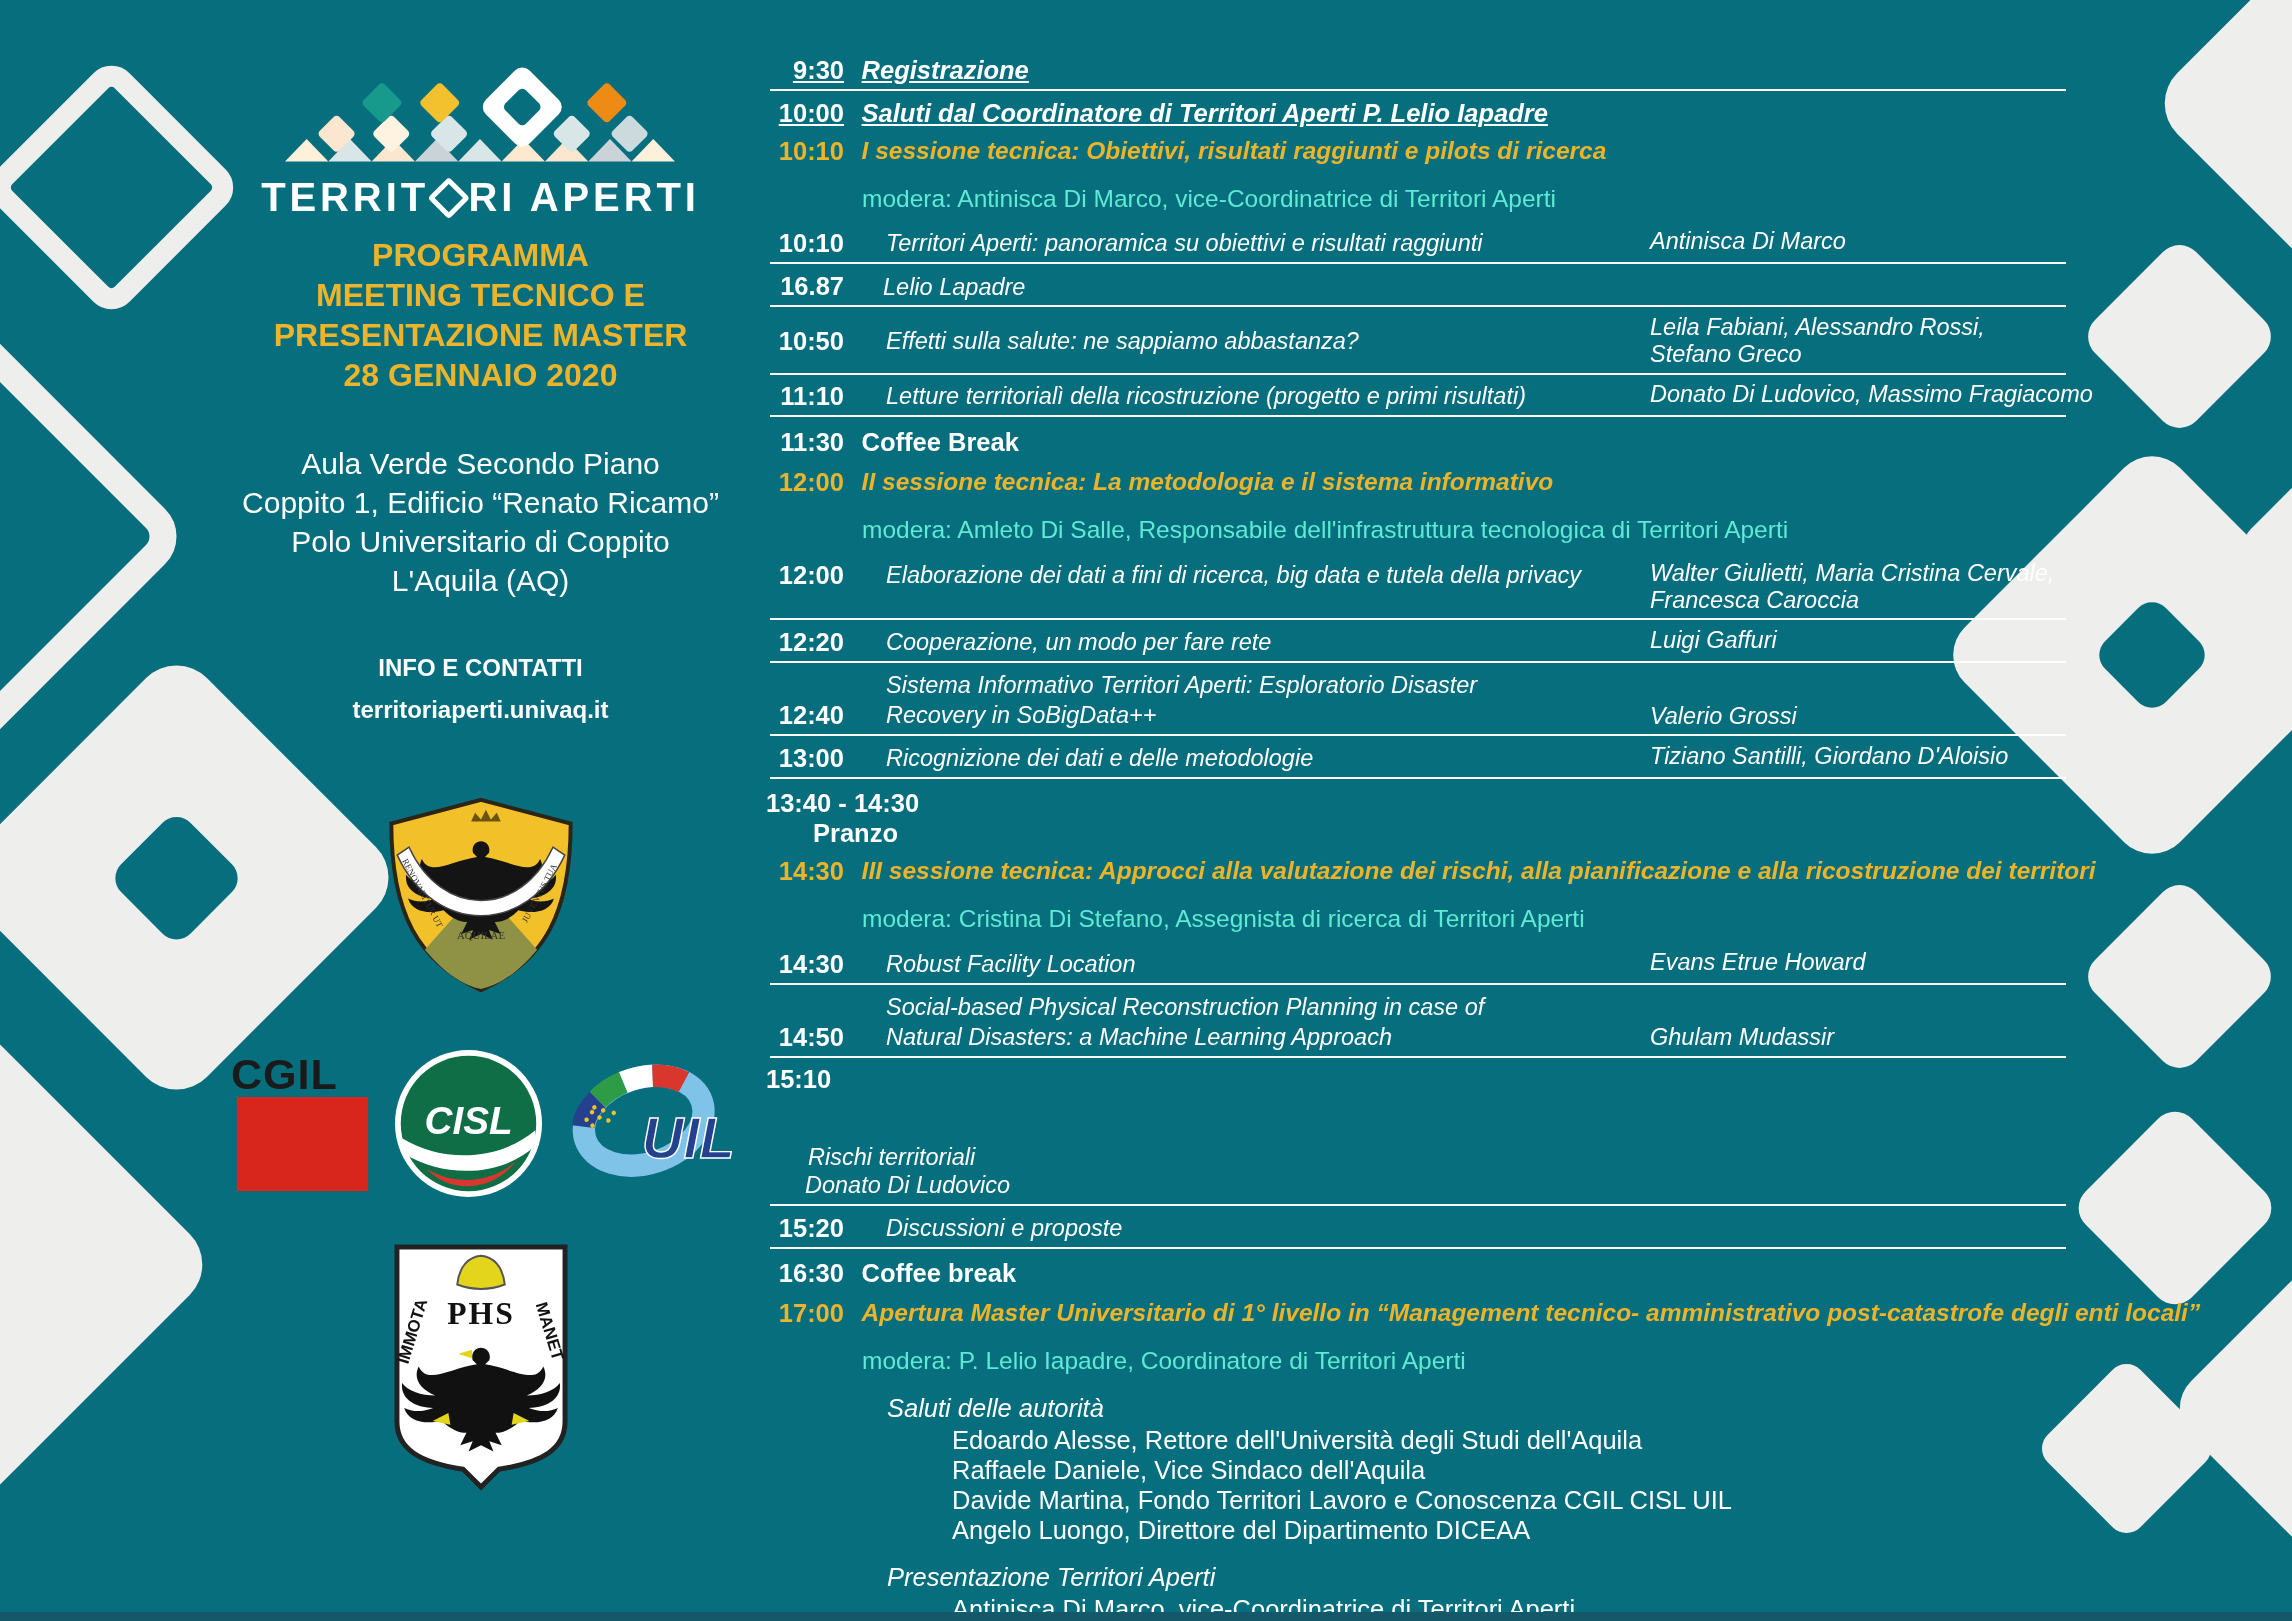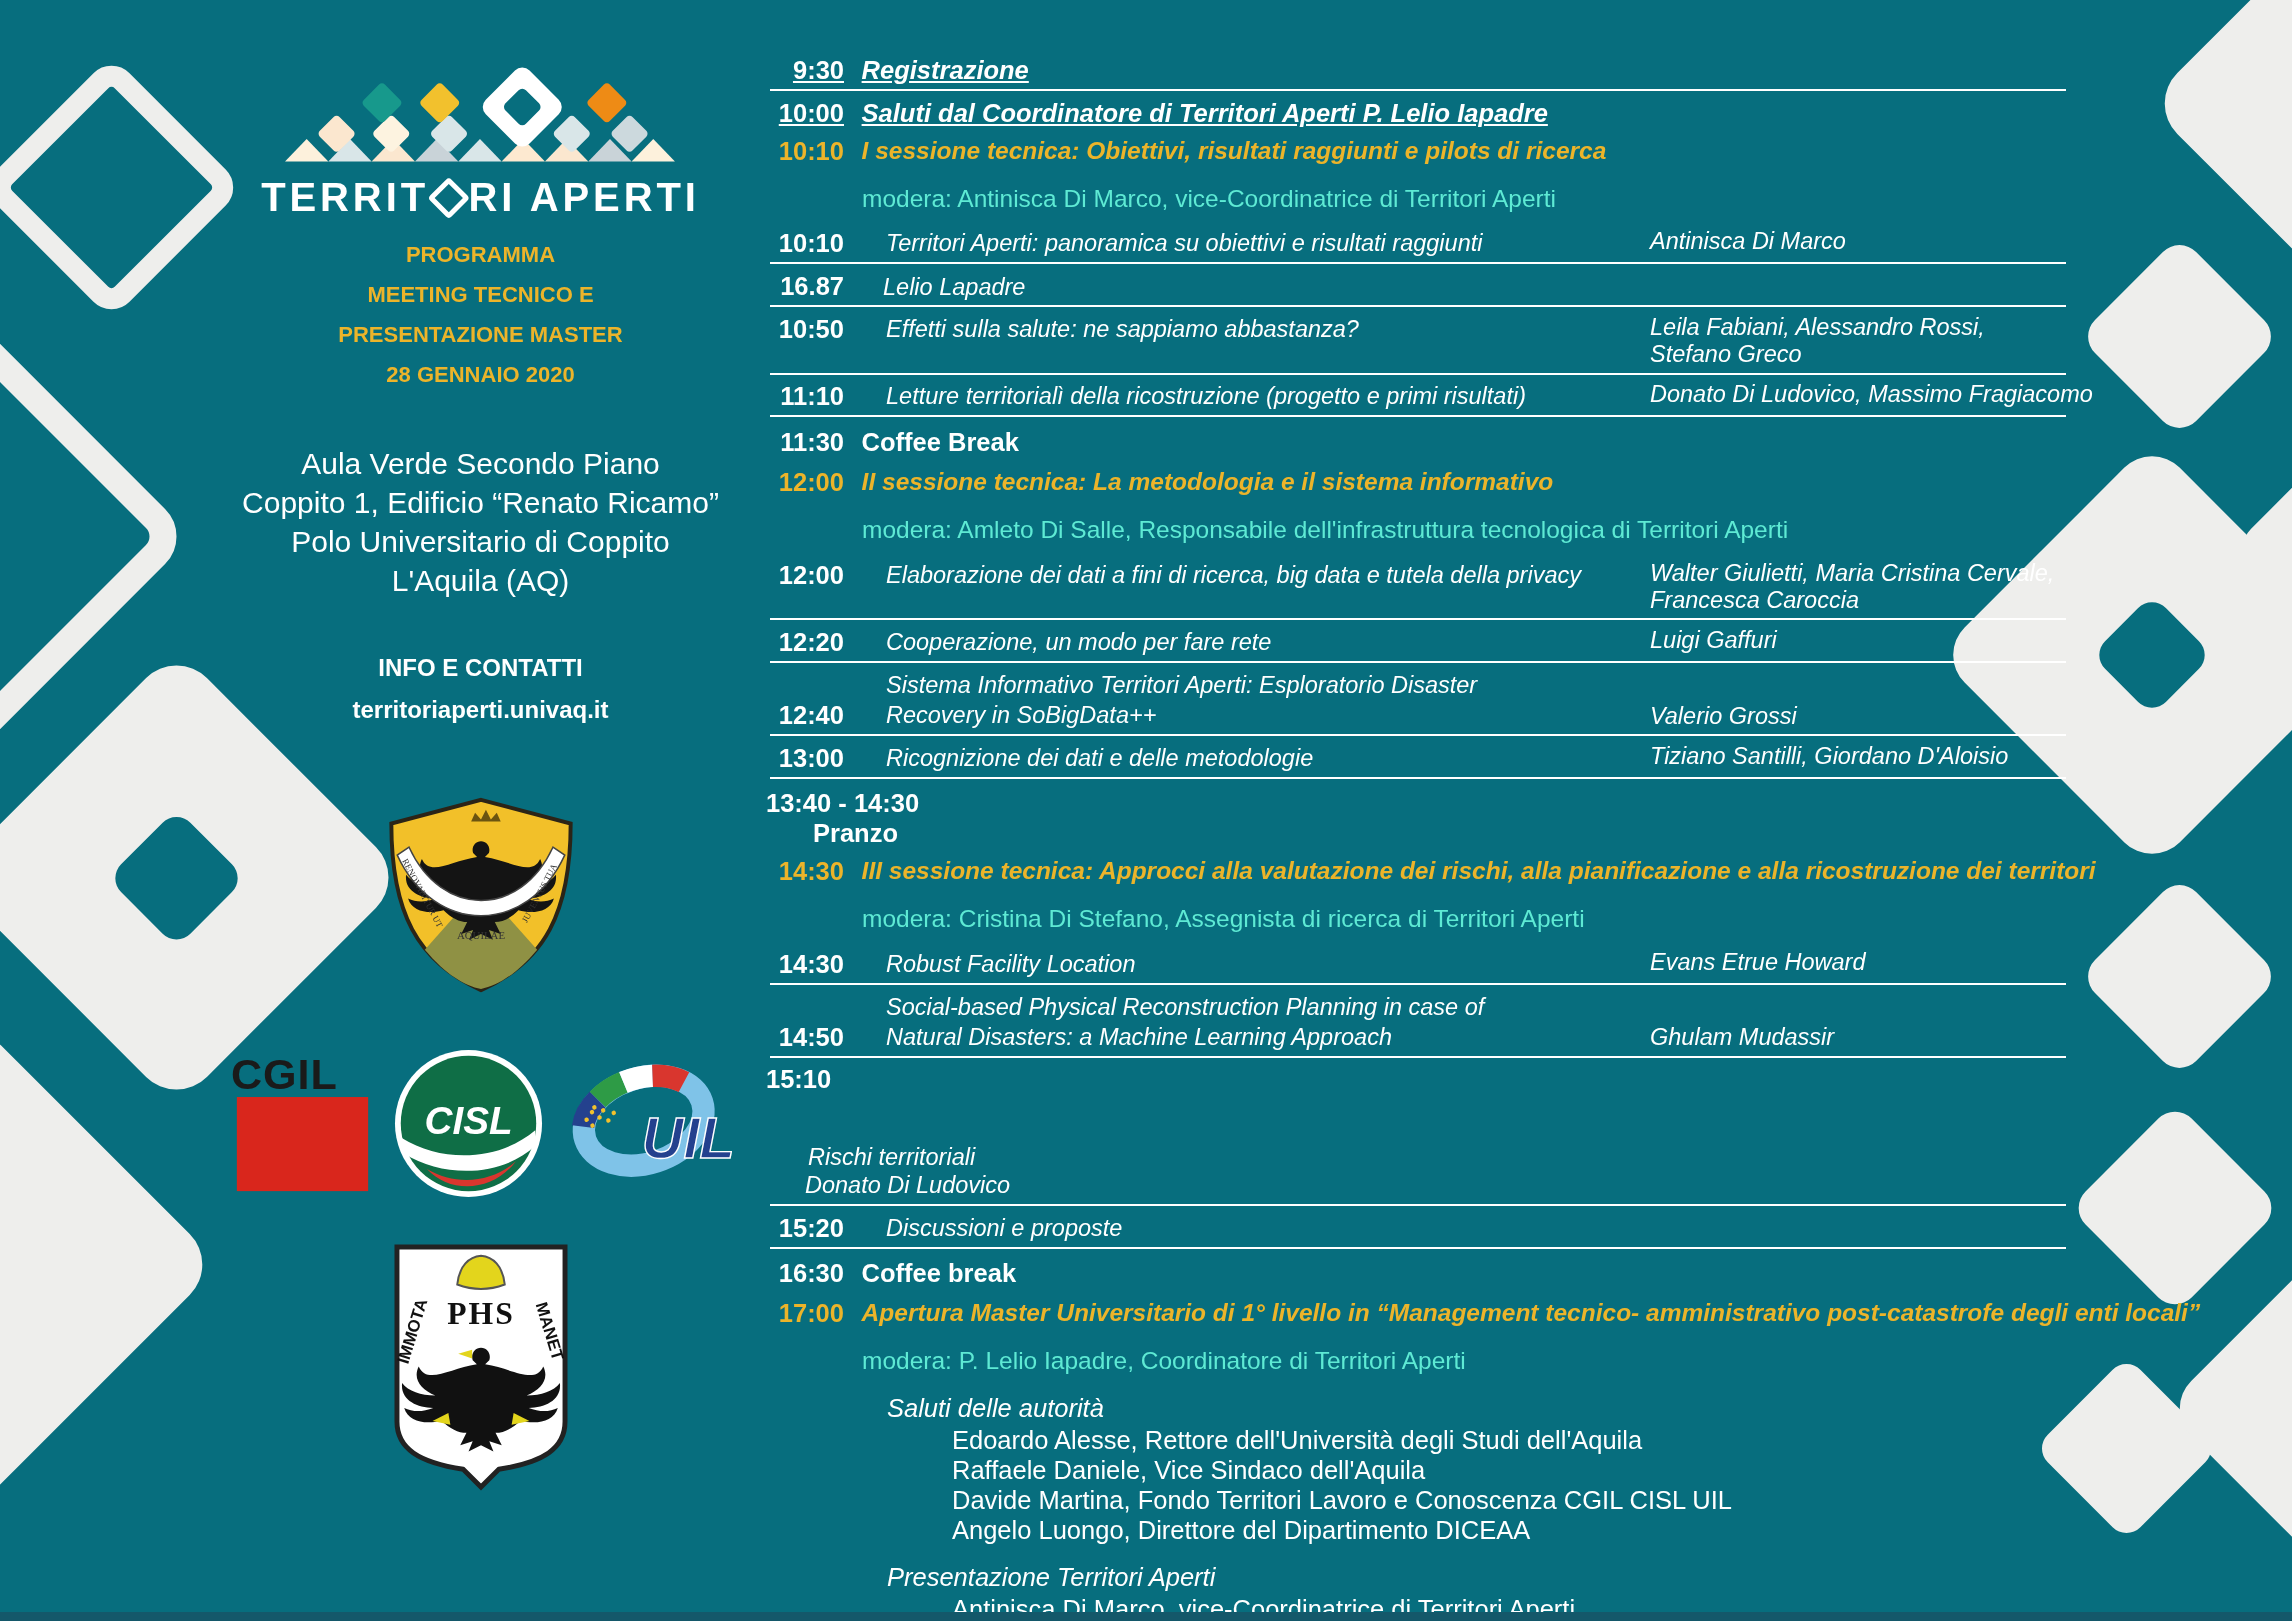--- a/index.html
+++ b/index.html
@@ -11,21 +11,21 @@
   .dec{position:absolute;transform:rotate(45deg);border-radius:33px;background:#eeeeec;z-index:1;}
   .dec.o{background:transparent;border:23.5px solid #eeeeec;}
   .dec .hole{position:absolute;left:50%;top:50%;transform:translate(-50%,-50%);
     background:#076e7e;border-radius:19.6px;}
   .bottom-strip{position:absolute;left:0;bottom:0;width:100%;height:8.8px;background:#14586a;z-index:3;}
   
   .left-panel{position:absolute;left:157px;top:51px;width:647px;text-align:center;color:#fff;z-index:2;}
   .wordmark{font-size:40px;font-weight:bold;letter-spacing:3.9px;margin-top:7.8px;white-space:nowrap;}
   .wm-diamond{display:inline-block;width:19.6px;height:19.6px;border:5.9px solid #fff;border-radius:3.9px;
     transform:rotate(45deg);margin:0 4.9px 3.9px;vertical-align:middle;}
-  .program-title{color:#ecb42a;font-weight:bold;font-size:22px;line-height:40px;margin-top:15.7px;}
+  .program-title{color:#ecb42a;font-weight:bold;font-size:32px;line-height:40px;margin-top:15.7px;}
   .venue{font-size:30px;line-height:39px;margin-top:49px;}
   .contacts{margin-top:47px;font-weight:bold;font-size:24px;line-height:42px;}
   .crest-univaq{margin-top:63px;}
   .unions{display:flex;justify-content:center;align-items:center;gap:17.6px;margin-top:49px;}
   .crest-phs{margin-top:41px;}
   
   .schedule{position:absolute;left:766px;top:53px;width:1353px;color:#fff;z-index:2;}
   .srow{display:flex;align-items:flex-start;}
   .time{flex:0 0 78px;text-align:right;font-weight:bold;font-size:25.5px;line-height:30px;white-space:nowrap;}
   .gold{color:#ecb42a;}
@@ -221,21 +221,21 @@
         </div>
       </div>
       <div class="rule"></div>
       <div class="srow talk" style="align-items: flex-end;">
         <span class="time">16.87</span>
         <div class="spk">
           <div class="sline">Lelio Lapadre</div>
         </div>
       </div>
       <div class="rule"></div>
-      <div class="srow talk" style="align-items: flex-start;">
+      <div class="srow talk" style="align-items: center;">
         <span class="time">10:50</span>
         <div class="ttl">
           <div class="tline">Effetti sulla salute: ne sappiamo abbastanza?</div>
         </div>
         <div class="spk">
           <div class="sline">Leila Fabiani, Alessandro Rossi,</div>
           <div class="sline">Stefano Greco</div>
         </div>
       </div>
       <div class="rule"></div>

